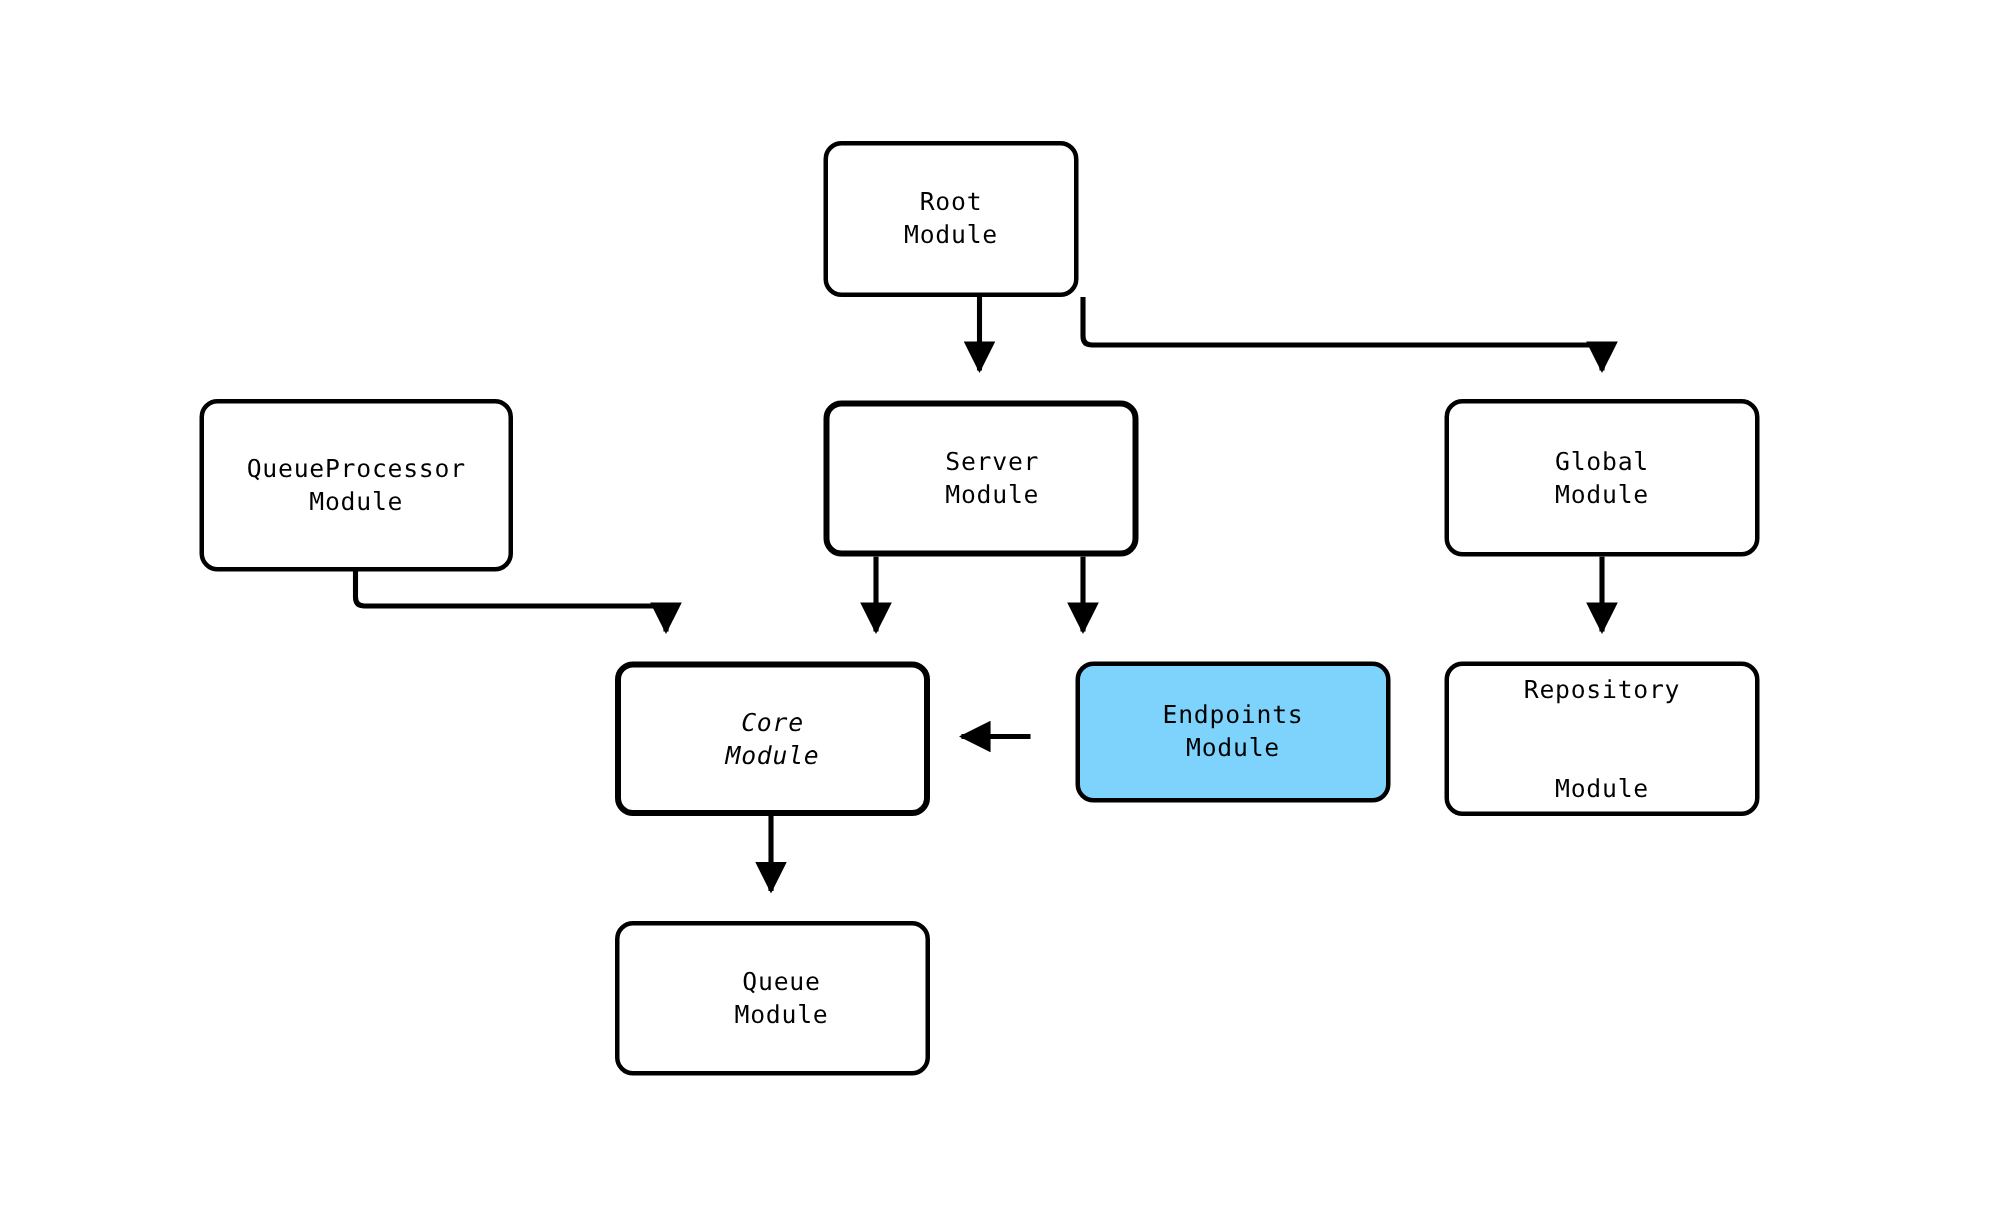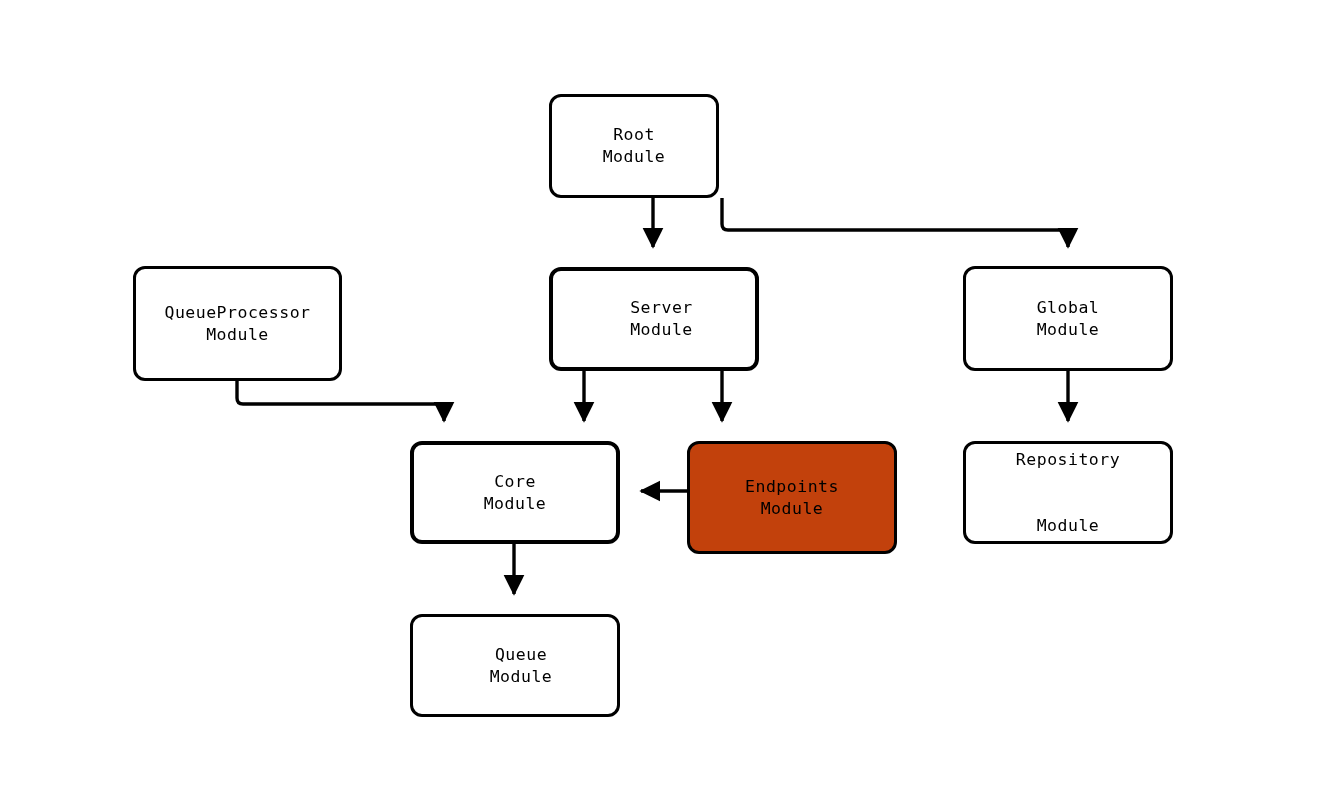--- a/index.html
+++ b/index.html
@@ -78,25 +78,25 @@
         <div class="node-line">Module</div>
       </div>
       <div class="node emphasis" style="left: 549px; top: 267px; width: 210px; height: 104px; background: rgb(255, 255, 255); border-color: rgb(0, 0, 0); padding-left: 15px;">
         <div class="node-line">Server</div>
         <div class="node-line">Module</div>
       </div>
       <div class="node" style="left: 963px; top: 266px; width: 210px; height: 105px; background: rgb(255, 255, 255); border-color: rgb(0, 0, 0);">
         <div class="node-line">Global</div>
         <div class="node-line">Module</div>
       </div>
-      <div class="node emphasis" style="left: 410px; top: 441px; width: 210px; height: 103px; background: rgb(255, 255, 255); border-color: rgb(0, 0, 0);">
+      <div class="node emphasis" style="left: 410px; top: 441px; width: 210px; height: 103px; background: rgb(255, 255, 255); border-color: rgb(0, 0, 0); font-style: italic;">
         <div class="node-line">Core</div>
         <div class="node-line">Module</div>
       </div>
-      <div class="node" style="left: 687px; top: 441px; width: 210px; height: 113px; background: #c2410c; border-color: rgb(0, 0, 0);">
+      <div class="node" style="left: 717px; top: 441px; width: 210px; height: 94px; background: #7dd3fc; border-color: rgb(0, 0, 0);">
         <div class="node-line">Endpoints</div>
         <div class="node-line">Module</div>
       </div>
       <div class="node" style="left: 963px; top: 441px; width: 210px; height: 103px; background: rgb(255, 255, 255); border-color: rgb(0, 0, 0); gap: 44px;">
         <div class="node-line">Repository</div>
         <div class="node-line">Module</div>
       </div>
       <div class="node" style="left: 410px; top: 614px; width: 210px; height: 103px; background: rgb(255, 255, 255); border-color: rgb(0, 0, 0); padding-left: 12px;">
         <div class="node-line">Queue</div>
         <div class="node-line">Module</div>

